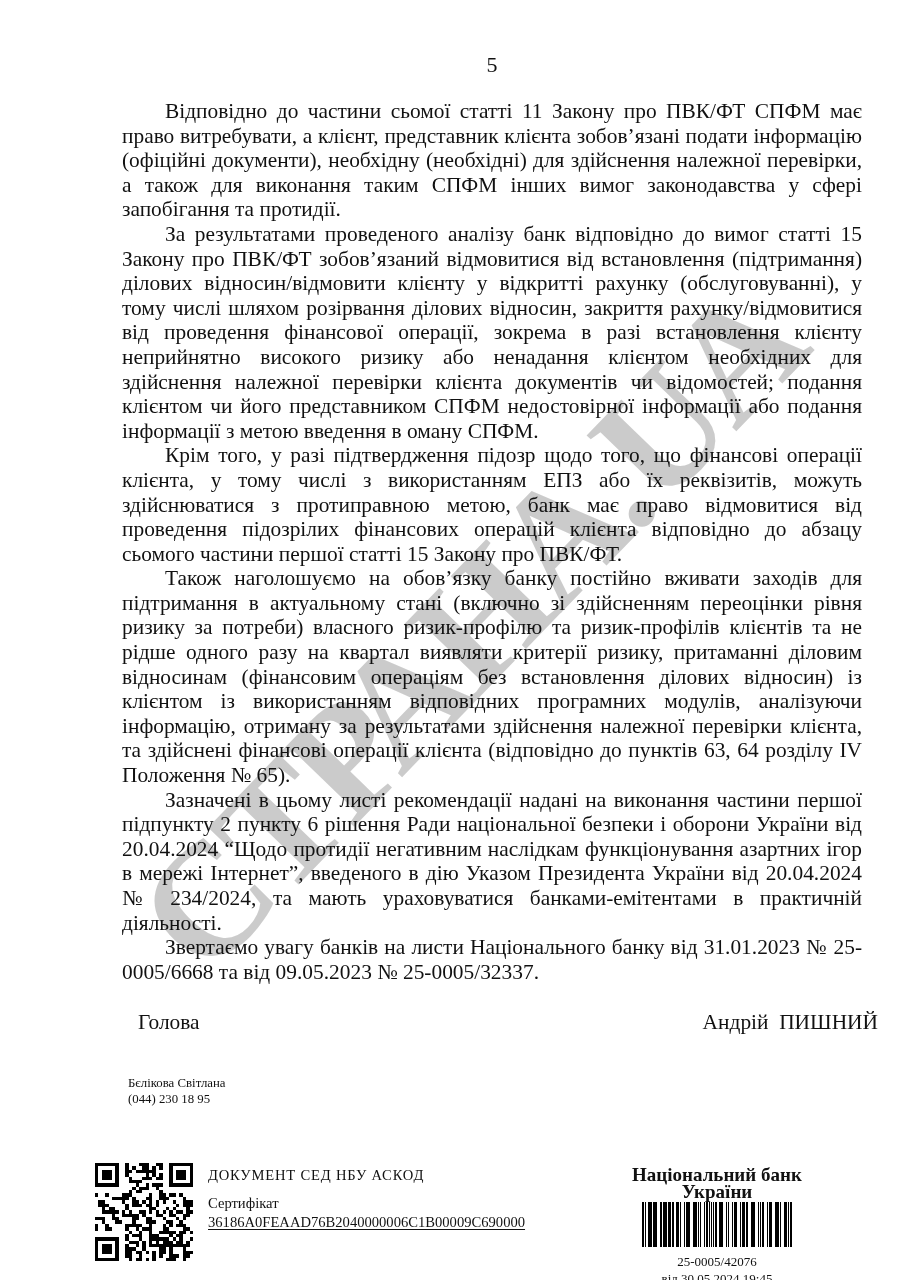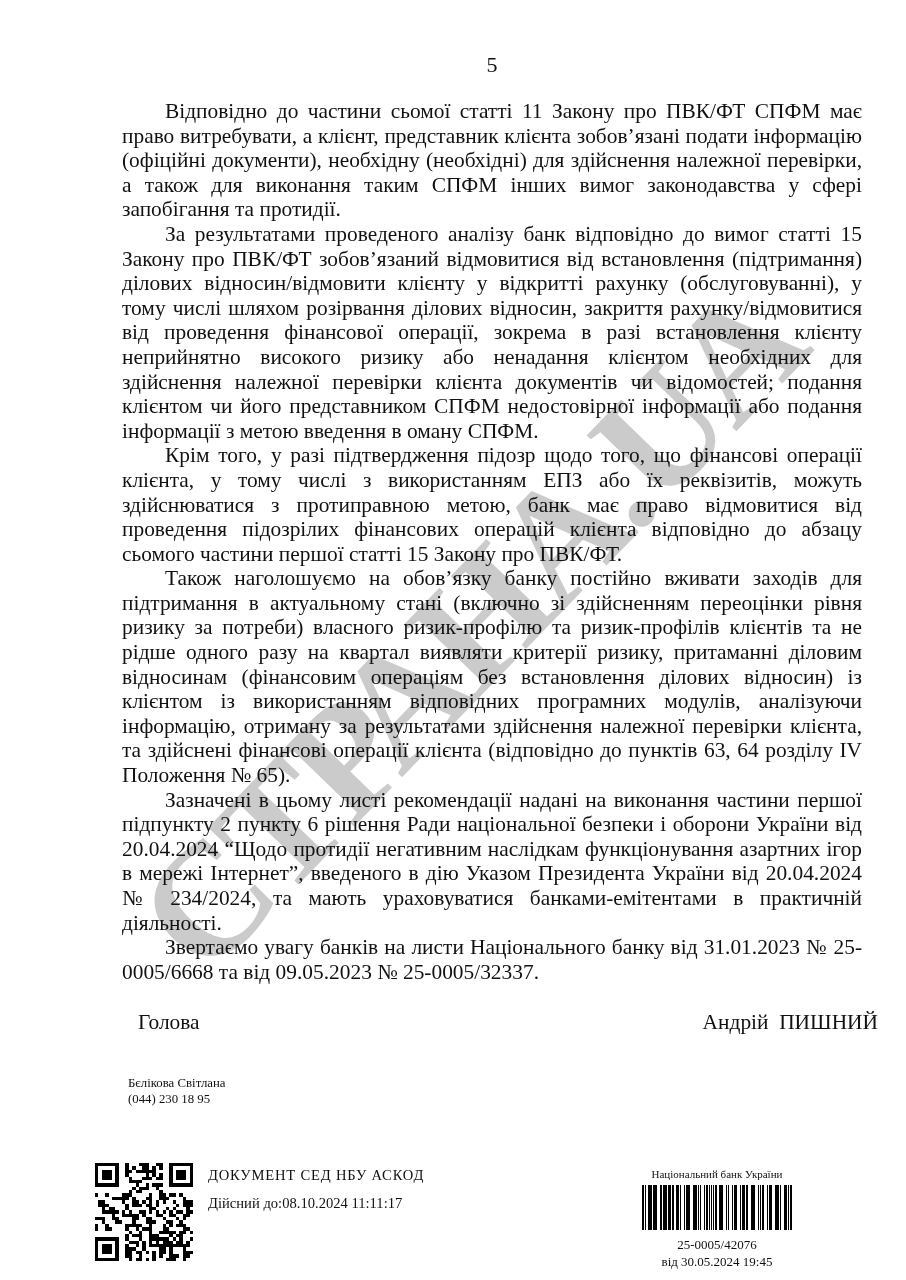--- a/index.html
+++ b/index.html
@@ -49,21 +49,21 @@
     position:absolute;left:128px;top:1045px;
     font-size:12.8px;line-height:16px;z-index:1;margin-top:30px;
   }
   .footer{position:absolute;left:0;top:1140px;width:806px;height:140px;z-index:1;}
   .qr{position:absolute;left:95px;top:23px;width:98px;height:98px;background:#fff;}
   .sig-info{position:absolute;left:208px;top:27px;width:380px;}
   .sig-title{font-size:14.6px;letter-spacing:.8px;margin-bottom:10px;}
   .sig-line{font-size:14.6px;line-height:18.5px;}
   .u{text-decoration:underline;text-underline-offset:2px;}
   .reg-block{position:absolute;left:620px;top:26px;width:194px;text-align:center;}
-  .reg-block .bank{font-size:11px;line-height:17px;}
+  .reg-block .bank{font-size:19px;line-height:17px;font-weight:bold;}
   .barcode{width:150px;height:45px;margin:2px auto 6px;display:block;}
   .reg-num,.reg-date{font-size:13px;line-height:17px;}
 </style>
 </head>
 <body>
 
 <div class="page">
 
   <div class="watermark">СТРАНА.UA</div>
 
@@ -379,21 +379,21 @@
         <rect x="22" y="0" width="7" height="7" fill="#000"></rect>
         <rect x="23" y="1" width="5" height="5" fill="#fff"></rect>
         <rect x="24" y="2" width="3" height="3" fill="#000"></rect>
         <rect x="0" y="22" width="7" height="7" fill="#000"></rect>
         <rect x="1" y="23" width="5" height="5" fill="#fff"></rect>
         <rect x="2" y="24" width="3" height="3" fill="#000"></rect>
       </svg>
 
     <div class="sig-info">
       <div class="sig-title">ДОКУМЕНТ СЕД НБУ АСКОД</div>
-      <div class="sig-line">Дійсний до:08.10.2024 11:11:17</div>
+      <div class="sig-line"><span>Сертифікат</span> <span class="u">36186A0FEAAD76B2040000006C1B00009C690000</span></div>
     </div>
 
     <div class="reg-block">
       <div class="bank">Національний банк України</div>
       <svg id="barcode" class="barcode" viewBox="0 0 150 45" preserveAspectRatio="none" shape-rendering="crispEdges">
           <rect x="0" width="2" height="45" fill="#000"></rect>
           <rect x="3" width="1" height="45" fill="#000"></rect>
           <rect x="6" width="4" height="45" fill="#000"></rect>
           <rect x="11" width="4" height="45" fill="#000"></rect>
           <rect x="18" width="2" height="45" fill="#000"></rect>

